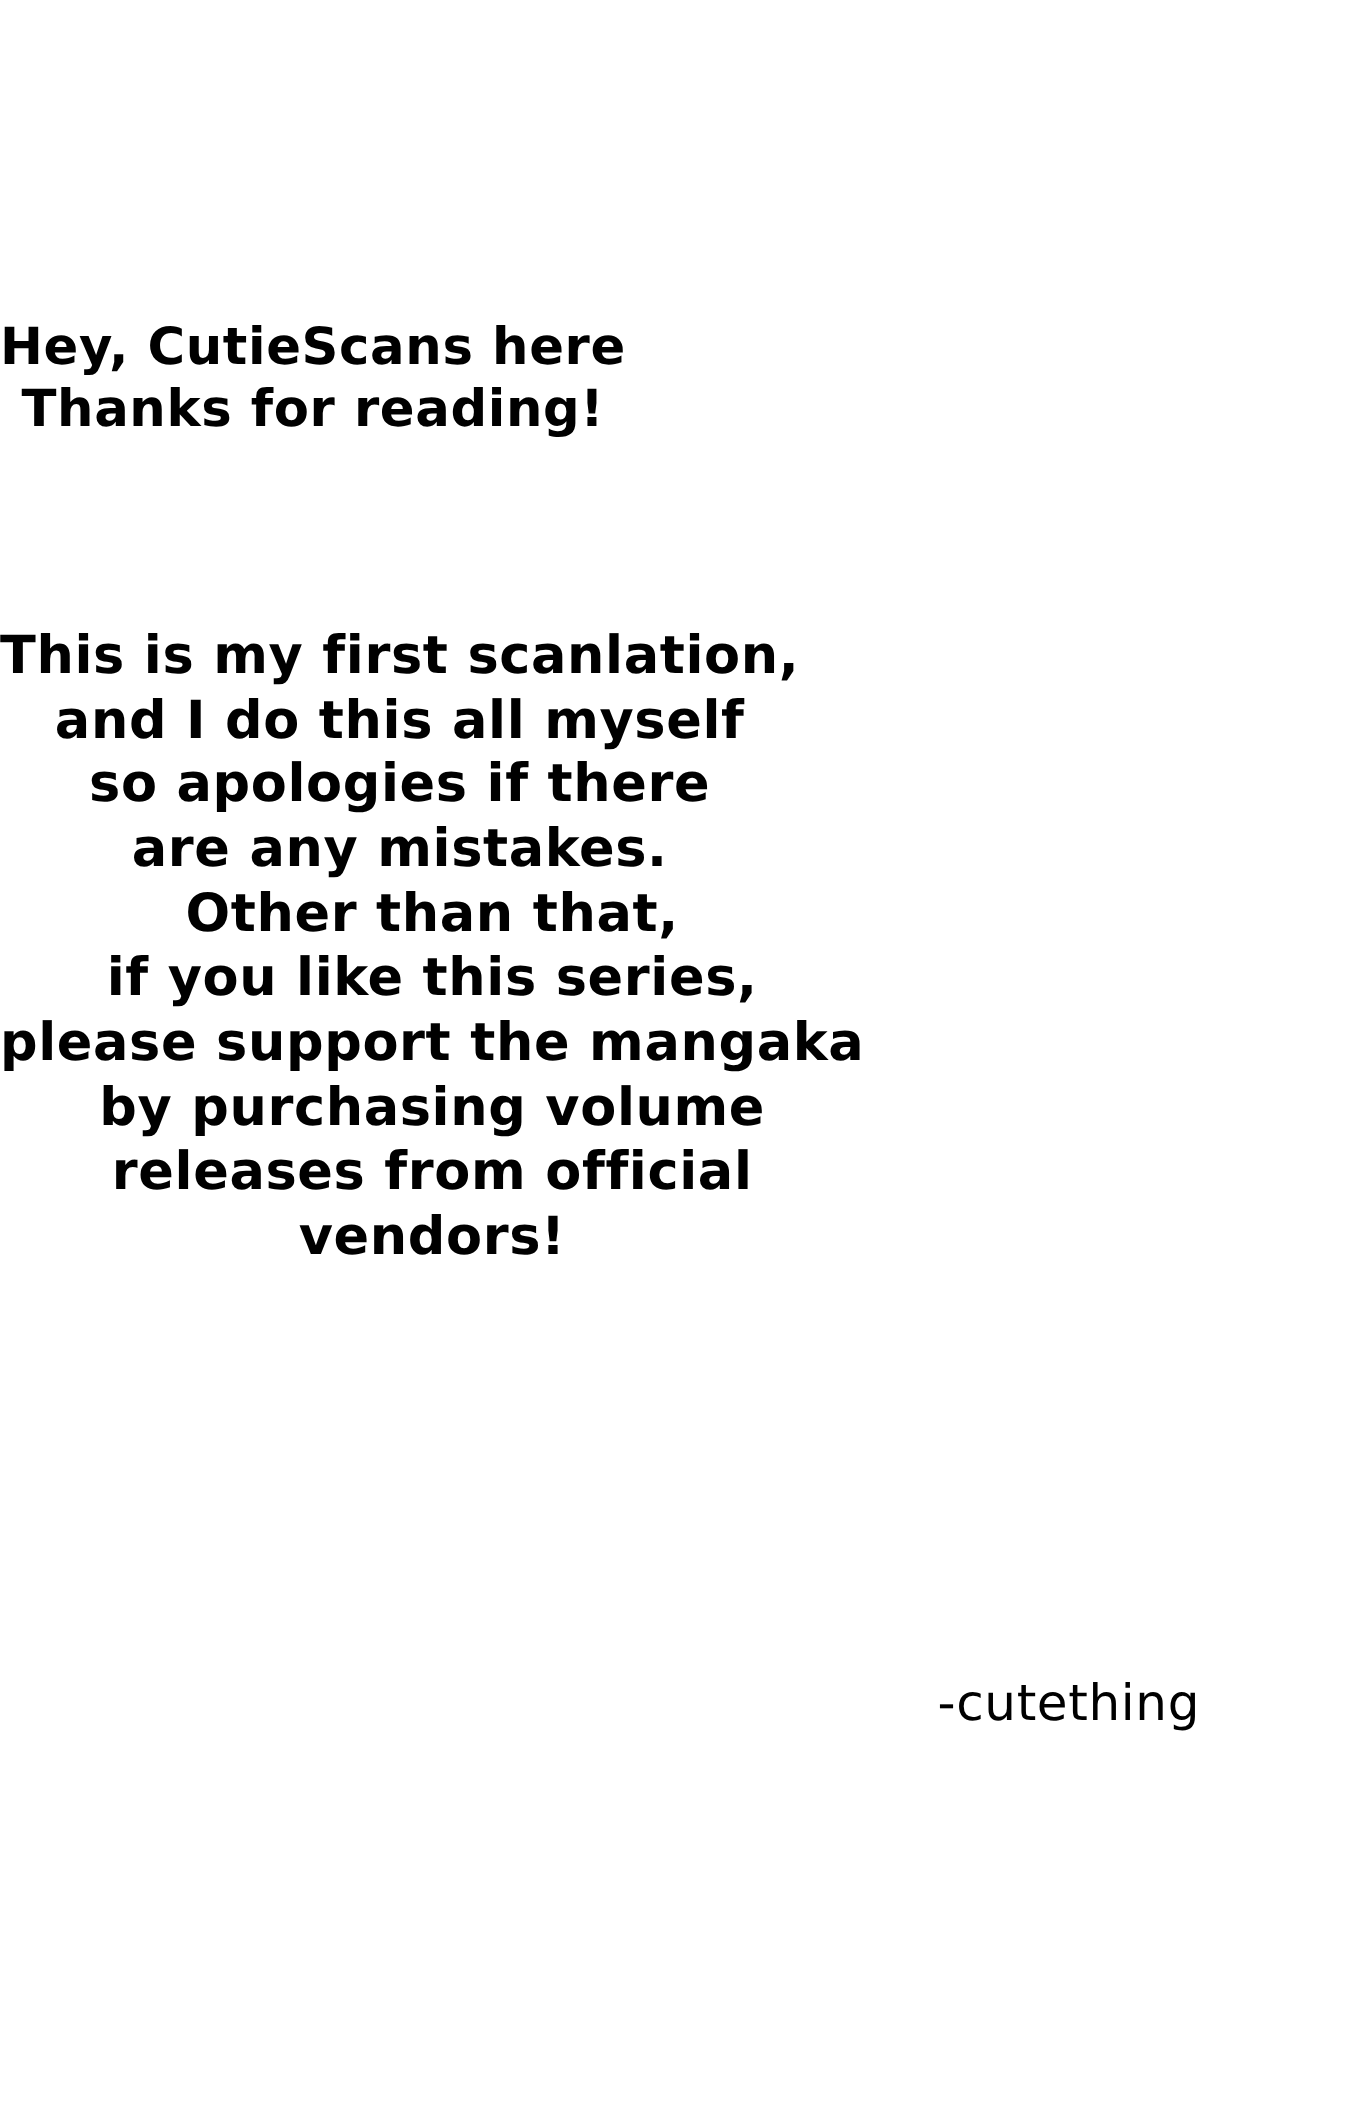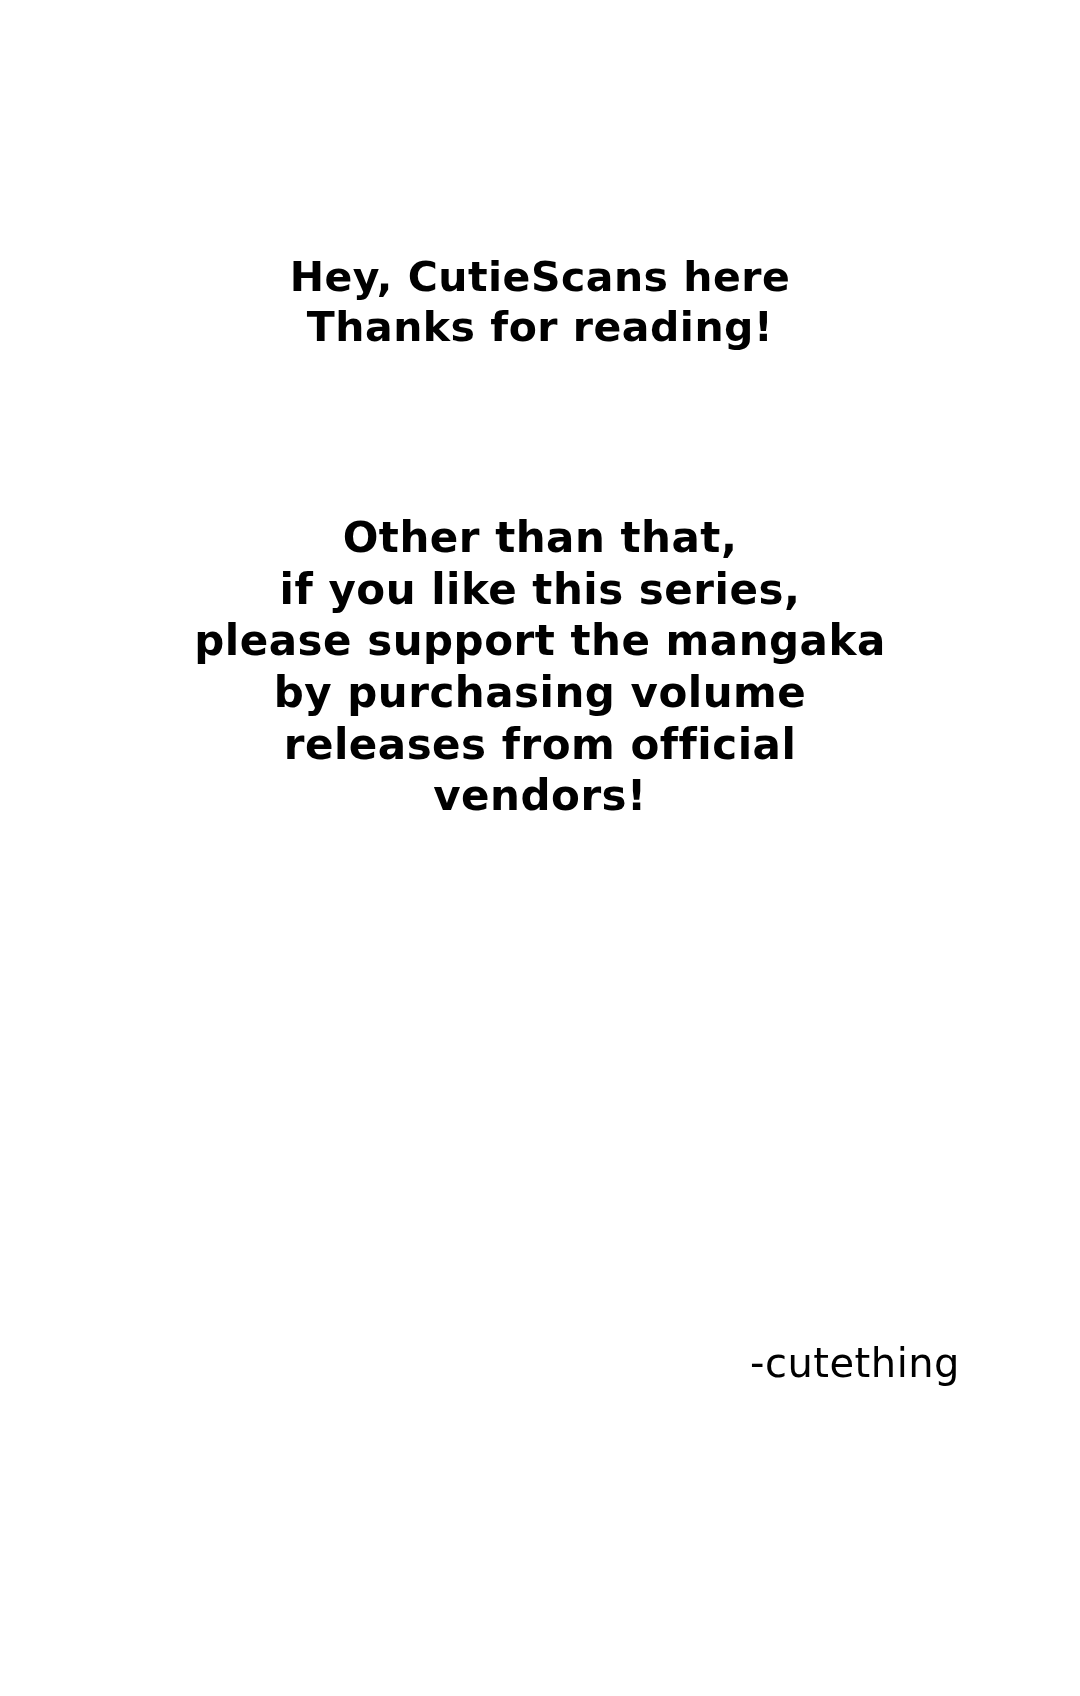--- a/index.html
+++ b/index.html
@@ -14,61 +14,64 @@
     font-family: "DejaVu Sans", sans-serif;
     color: #000000;
     overflow: hidden;
   }
   .page {
     position: absolute;
     inset: 0;
     background: #ffffff;
     display: flex;
     flex-direction: column;
-    align-items: center;
+    align-items: flex-start;
   }
   .block {
     text-align: center;
     font-weight: bold;
     letter-spacing: 0.5px;
     line-height: 1.18;
     white-space: pre-line;
   }
   #greeting-block {
     margin-top: 252px;
     font-size: 41px;
     line-height: 1.22;
   }
   #note-block {
     margin-top: 146px;
     font-size: 42px;
     line-height: 1.23;
   }
   #support-block {
-    margin-top: 160px;
     font-size: 42px;
     line-height: 1.23;
   }
   #signature {
     position: absolute;
     right: 120px;
     top: 1340px;
     font-size: 40px;
     font-weight: normal;
     letter-spacing: 0.5px;
   }
 </style>
 </head>
 <body>
 
 <div class="page">
 
   <div class="block" id="greeting-block">Hey, CutieScans here
 Thanks for reading!</div>
 
+  <div class="block" id="note-block">This is my first scanlation,
+and I do this all myself
+so apologies if there
+are any mistakes.</div>
 
   <div class="block" id="support-block">Other than that,
 if you like this series,
 please support the mangaka
 by purchasing volume
 releases from official
 vendors!</div>
 
   <div id="signature">-cutething</div>
 

